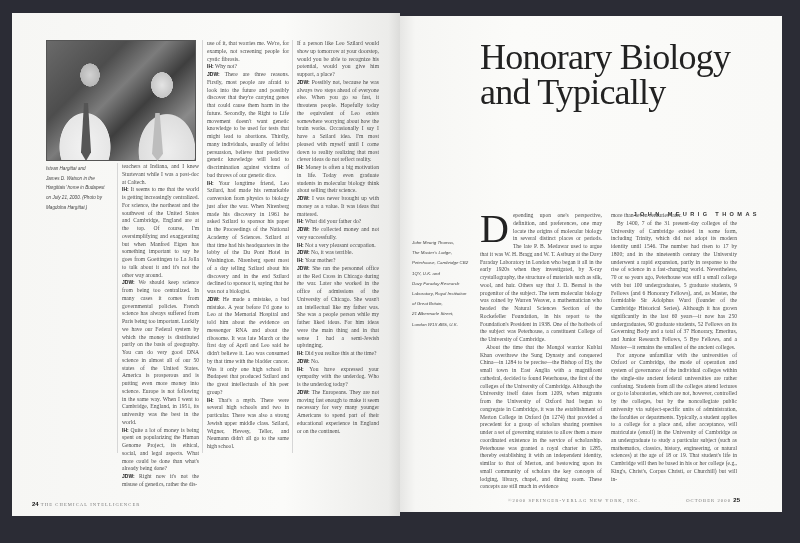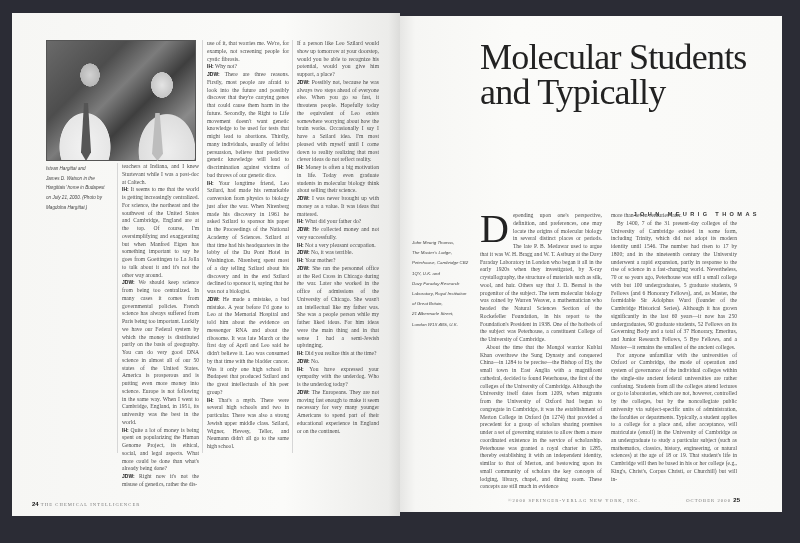--- a/index.html
+++ b/index.html
@@ -171,21 +171,21 @@
     </div>
 
     <div class="footer" style="left:20px; top:488px;">
       <b>24</b>
       <span>THE CHEMICAL INTELLIGENCER</span>
     </div>
   </div>
 
   <div class="page page-right">
     <h1 class="title">
-      <div>Molecular Students</div>
+      <div>Honorary Biology</div>
       <div>and Typically</div>
     </h1>
 
     <div class="byline">JOHN MEURIG THOMAS</div>
 
     <div class="address">
       <div>John Meurig Thomas,</div>
       <div>The Master's Lodge,</div>
       <div>Peterhouse, Cambridge CB2</div>
       <div>1QY, U.K. and</div>

